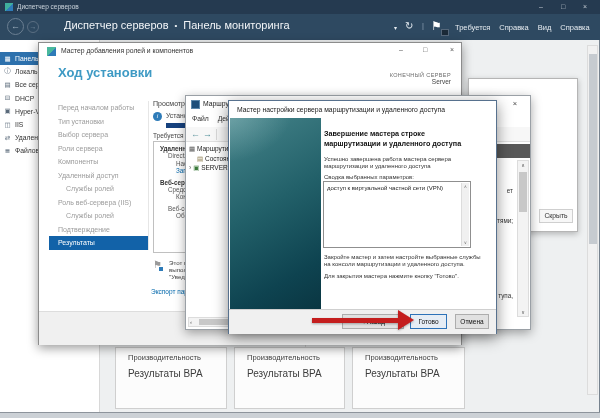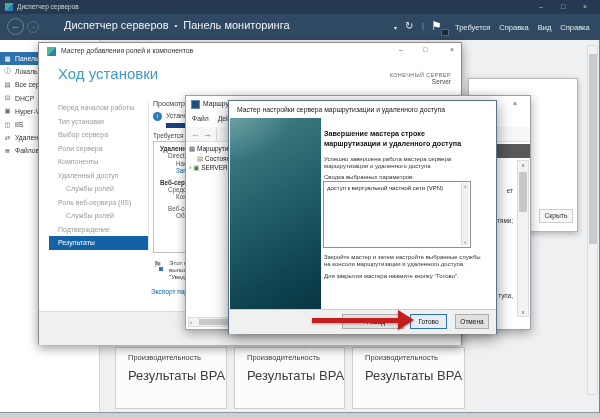--- a/index.html
+++ b/index.html
@@ -17,29 +17,29 @@
   .navcirc { border-radius:50%; text-align:center; color:#9fb0bf; }
   .bc { color:#f2f5f8; font-size:11px; font-weight:300; }
   .nav-right { font-size:7.5px; color:#e6ecf1; }
   .sm-sidebar { left:0; top:40px; width:100px; height:372px; background:#fff; border-right:1px solid #d8d8d8; padding-top:12px; }
   .side-item { height:13.2px; display:flex; align-items:center; font-size:6.8px; color:#333; white-space:nowrap; overflow:hidden; }
   .side-item .ic { width:15px; text-align:center; font-size:6.5px; color:#5a6a7a; flex:0 0 15px; }
   .side-item.sel { background:#2d71ad; color:#fff; }
   .side-item.sel .ic { color:#fff; }
   .tile { top:347px; height:62px; background:#fcfcfc; border:1px solid #cfcfcf; }
   .tile .l1 { position:absolute; left:12px; top:5px; font-size:7.5px; color:#3d3d3d; white-space:nowrap; }
-  .tile .l2 { position:absolute; left:12px; top:20px; font-size:13px; color:#3d3d3d; white-space:nowrap; }
+  .tile .l2 { position:absolute; left:12px; top:20px; font-size:10px; color:#3d3d3d; white-space:nowrap; }
   .sm-bottom { left:0; top:412px; width:600px; height:6px; background:#ccd1d6; border-top:1px solid #8d949c; }
   .sm-scroll { left:587px; top:45px; width:11px; height:350px; background:#f1f1f1; border:1px solid #dcdcdc; }
   .sm-scroll .thumb { position:absolute; left:1px; top:8px; width:8px; height:190px; background:#c6cbd0; }
   
   #wizard { left:38px; top:42px; width:424px; height:303px; background:#fff; border:1px solid #8c8c8c; box-shadow:0 3px 10px rgba(0,0,0,.4); z-index:10; }
   .wz-title { left:22px; top:4px; font-size:6.8px; color:#333; }
   .wz-icon { left:8px; top:4px; width:9px; height:9px; background:linear-gradient(135deg,#49b89d 0 50%,#2e7bb8 50% 100%); }
-  .wz-heading { left:19px; top:22px; font-size:15px; font-weight:400; color:#3e9ac4; }
+  .wz-heading { left:19px; top:22px; font-size:13px; font-weight:700; color:#3e9ac4; }
   .wz-server { right:10px; top:29px; text-align:right; }
   .wz-server .l { font-size:5.5px; color:#6a6a6a; letter-spacing:.4px; }
   .wz-server .n { font-size:6.5px; color:#444; }
   .wz-nav { left:10px; top:58px; width:100px; border-right:1px solid #e6e6e6; }
   .wz-nav-item { height:13.5px; line-height:13.5px; padding-left:9px; font-size:7px; color:#9b9b9b; white-space:nowrap; overflow:hidden; }
   .wz-nav-item.ind { padding-left:17px; }
   .wz-nav-item.sel { background:#1262a8; color:#fff; }
   .wz-small { font-size:6.5px; color:#444; }
   .wz-box { left:114px; top:98px; width:300px; height:112px; border:1px solid #c0c0c0; background:#fff; padding:3px 6px; overflow:hidden; }
   .rb-line { font-size:6.3px; line-height:7.4px; color:#555; white-space:nowrap; }

